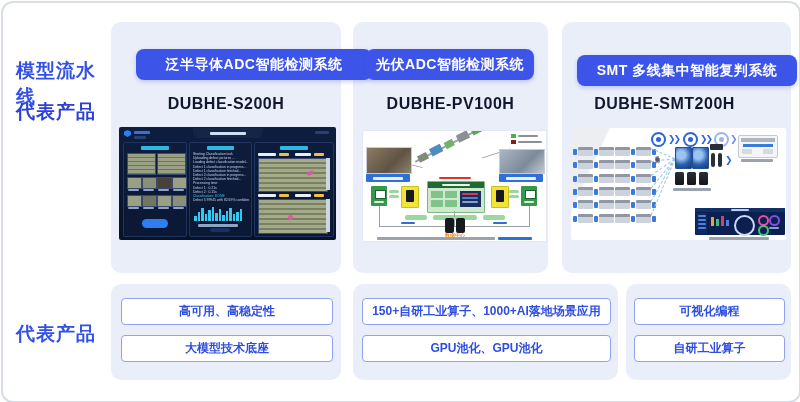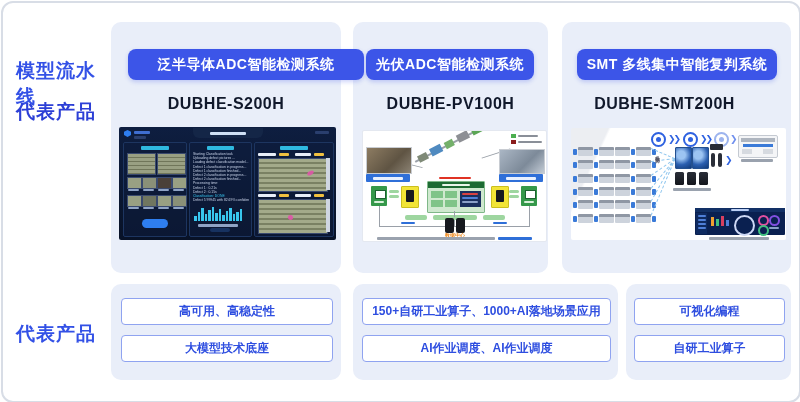--- a/index.html
+++ b/index.html
@@ -61,23 +61,23 @@
 <div class="frame"></div>
 
 <div class="sideLbl blue1" style="top:58px">模型流水线</div>
 <div class="sideLbl blue2" style="top:99px">代表产品</div>
 <div class="sideLbl blue1" style="top:321px">代表产品</div>
 
 <div class="panel" style="left:111px;top:22px;width:230px;height:251px"></div>
 <div class="panel" style="left:353px;top:22px;width:195px;height:251px"></div>
 <div class="panel" style="left:562px;top:22px;width:229px;height:251px"></div>
 
-<div class="pill" style="left:128px;top:49px;width:236px">泛半导体ADC智能检测系统</div>
+<div class="pill" style="left:136px;top:49px;width:236px">泛半导体ADC智能检测系统</div>
 <div class="pill" style="left:366px;top:49px;width:168px">光伏ADC智能检测系统</div>
-<div class="pill" style="left:577px;top:49px;width:200px">SMT 多线集中智能复判系统</div>
+<div class="pill" style="left:577px;top:55px;width:220px">SMT 多线集中智能复判系统</div>
 
 <div class="prod" style="left:111px;top:95px;width:230px">DUBHE-S200H</div>
 <div class="prod" style="left:353px;top:95px;width:195px">DUBHE-PV100H</div>
 <div class="prod" style="left:550px;top:95px;width:229px">DUBHE-SMT200H</div>
 
 <div id="shot1" class="shot" style="left:119px;top:127px;width:217px;height:113px">
 
   <div class="abs" style="left:5px;top:3px;width:7px;height:7px;background:#2e7ef0;clip-path:polygon(50% 0,100% 25%,100% 70%,50% 100%,0 70%,0 25%)"></div>
   <div class="tinybar" style="left:15px;top:4px;width:16px;background:#3f6ed0"></div>
   <div class="tinybar" style="left:15px;top:9px;width:12px;background:#2a3f6e"></div>
@@ -338,15 +338,15 @@
   <div class="cap" style="left:138px;top:109px;width:60px"></div>
 </div>
 
 <div class="panel" style="left:111px;top:284px;width:230px;height:96px"></div>
 <div class="panel" style="left:353px;top:284px;width:265px;height:96px"></div>
 <div class="panel" style="left:626px;top:284px;width:165px;height:96px"></div>
 
 <div class="tag" style="left:121px;top:298px;width:210px">高可用、高稳定性</div>
 <div class="tag" style="left:121px;top:335px;width:210px">大模型技术底座</div>
 <div class="tag" style="left:362px;top:298px;width:247px">150+自研工业算子、1000+AI落地场景应用</div>
-<div class="tag" style="left:362px;top:335px;width:247px">AI作业调度、AI作业调度</div>
+<div class="tag" style="left:362px;top:335px;width:247px">GPU池化、GPU池化</div>
 <div class="tag" style="left:634px;top:298px;width:149px">可视化编程</div>
 <div class="tag" style="left:634px;top:335px;width:149px">自研工业算子</div>
 
 </body></html>

